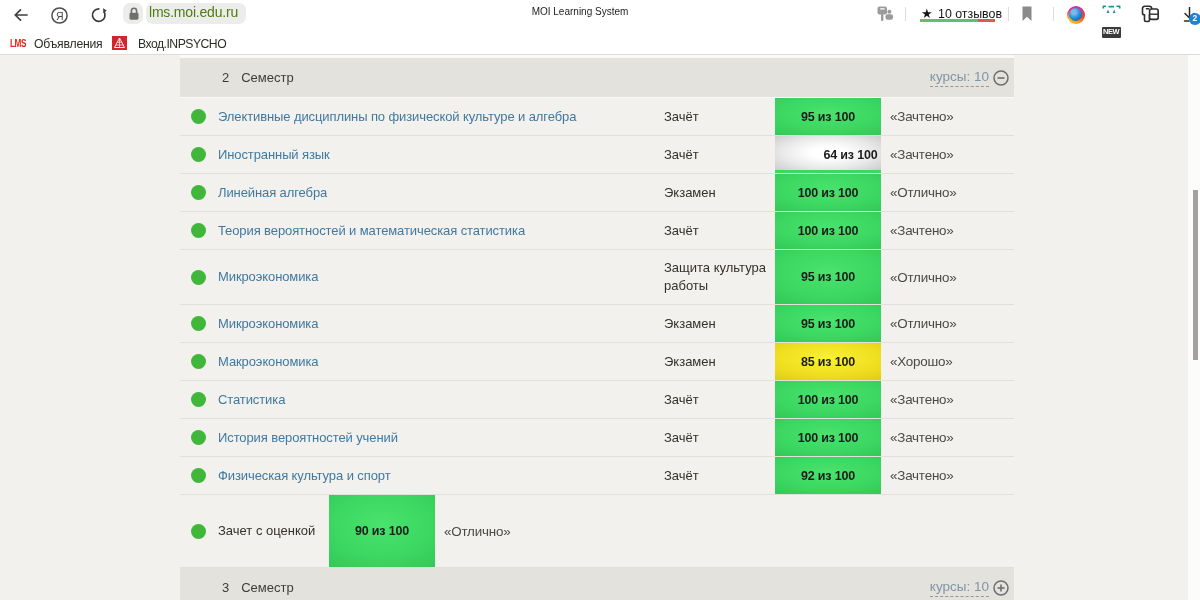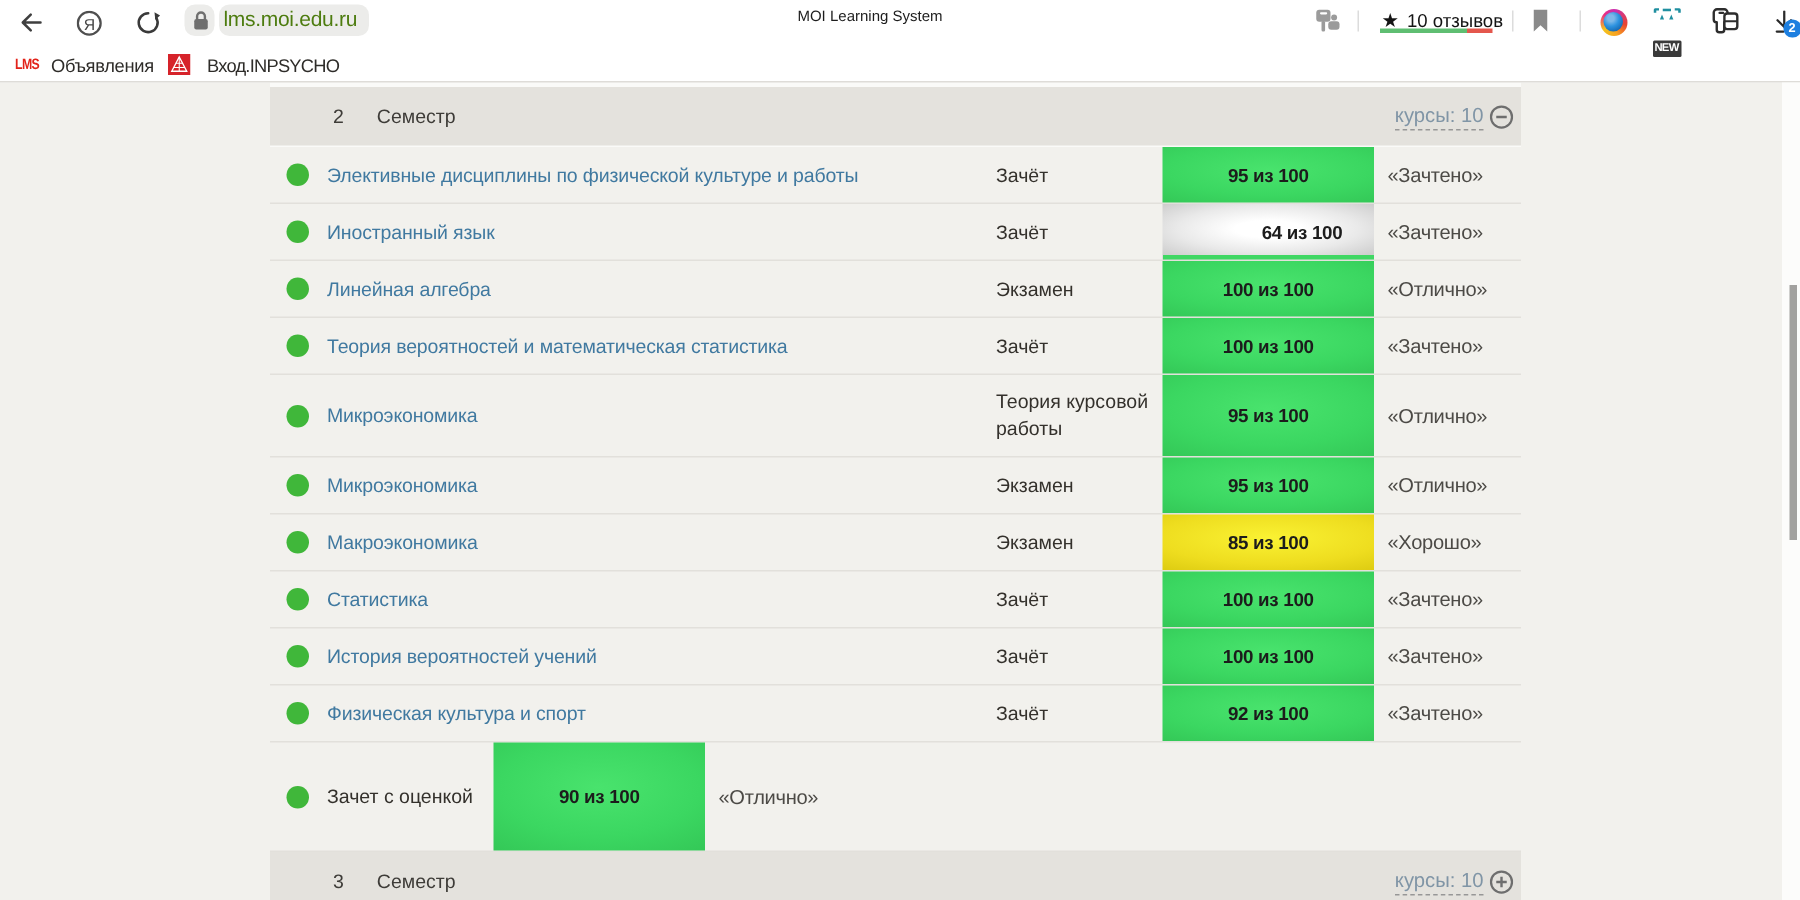--- a/index.html
+++ b/index.html
@@ -25,30 +25,30 @@
 #newrect { position:absolute; left:0; top:22px; width:19px; height:10.5px; background:#3a3a3a; border-radius:1px; color:#fff; font-size:7.5px; font-weight:bold; text-align:center; line-height:10.5px; letter-spacing:-0.5px; }
 
 
 #page { position:absolute; top:55px; left:0; width:1200px; height:545px; background:#f2f1ed; }
 #scrolltrack { position:absolute; top:55px; right:0; width:12px; height:545px; background:#fcfcfb; z-index:6; }
 #scrollthumb { position:absolute; left:5px; top:135px; width:5px; height:170px; background:#a2a19f; }
 #table { position:absolute; left:180px; top:0px; width:834px; }
 #topsliver { height:3px; background:#fafaf8; }
 .sem { height:40px; border-bottom:1px solid #fafaf8; background:#e4e2dd; display:flex; align-items:center; font-size:13px; color:#3e3c38; }
 .sem .num { margin-left:42px; }
-.sem .nm { margin-left:22px; }
+.sem .nm { margin-left:12px; }
 .sem .right { margin-left:auto; margin-right:5px; display:flex; align-items:center; }
 .kursy { color:#8095a6; border-bottom:1px dashed #979797; font-size:13.5px; padding-bottom:2px; }
 .cicon { margin-left:4px; }
 .row { display:flex; align-items:center; border-bottom:1px solid #e2e0db; height:38px; font-size:13px; }
 .c-dot { width:38px; flex:none; align-self:stretch; position:relative; }
 .c-dot i { position:absolute; left:11px; top:50%; margin-top:-7.5px; width:15px; height:15px; border-radius:50%; background:#40b73a; }
 .c-name { width:446px; flex:none; color:#4079a0; line-height:17.6px; letter-spacing:-0.1px; }
 .c-exam { width:111px; flex:none; color:#34312c; line-height:17.6px; }
-.c-score { width:141px; flex:none; align-self:stretch; display:flex; align-items:center; justify-content:center; font-size:12.5px; font-weight:bold; color:#1c1c1c; letter-spacing:-0.2px; }
+.c-score { width:106px; flex:none; align-self:stretch; display:flex; align-items:center; justify-content:center; font-size:12.5px; font-weight:bold; color:#1c1c1c; letter-spacing:-0.2px; }
 .c-grade { flex:1; padding-left:9px; color:#4c4a46; font-size:13.4px; letter-spacing:-0.2px; }
 .g { background:radial-gradient(ellipse 95% 90% at 50% 42%, #49e36d 0%, #3bd761 50%, #30c052 100%); }
 .y { background:radial-gradient(ellipse 95% 85% at 50% 42%, #faf233 0%, #eedd1f 55%, #d6c40c 100%); }
 .w { background:radial-gradient(ellipse 72% 70% at 50% 45%, #ffffff 0 22%, #e9e9e9 60%, #c9c9c9 100%); box-shadow:inset 0 -3px 0 #3fd763;padding-left:45px; }
 </style></head>
 <body>
 
 <div id="page">
   <div id="table">
     <div id="topsliver"></div>
@@ -60,21 +60,21 @@
       <svg class="cicon" width="16" height="16" viewBox="0 0 16 16">
             <circle cx="8" cy="8" r="7" fill="none" stroke="#6e6e6e" stroke-width="1.5"></circle>
             <line x1="4.5" y1="8" x2="11.5" y2="8" stroke="#6e6e6e" stroke-width="1.6"></line>
           </svg>
       </span>
     </div>
     <div class="row">
         <div class="c-dot">
           <i></i>
         </div>
-        <div class="c-name">Элективные дисциплины по физической культуре и работы</div>
+        <div class="c-name">Элективные дисциплины по физической культуре и алгебра</div>
         <div class="c-exam">Зачёт</div>
         <div class="c-score g">95 из 100</div>
         <div class="c-grade">«Зачтено»</div>
       </div>
     <div class="row">
         <div class="c-dot">
           <i></i>
         </div>
         <div class="c-name">Иностранный язык</div>
         <div class="c-exam">Зачёт</div>
@@ -97,21 +97,21 @@
         <div class="c-name">Теория вероятностей и математическая статистика</div>
         <div class="c-exam">Зачёт</div>
         <div class="c-score g">100 из 100</div>
         <div class="c-grade">«Зачтено»</div>
       </div>
     <div class="row" style="height:55px">
         <div class="c-dot">
           <i></i>
         </div>
         <div class="c-name">Микроэкономика</div>
-        <div class="c-exam">Теория курсовой работы</div>
+        <div class="c-exam">Защита культура работы</div>
         <div class="c-score g">95 из 100</div>
         <div class="c-grade">«Отлично»</div>
       </div>
     <div class="row">
         <div class="c-dot">
           <i></i>
         </div>
         <div class="c-name">Микроэкономика</div>
         <div class="c-exam">Экзамен</div>
         <div class="c-score g">95 из 100</div>

